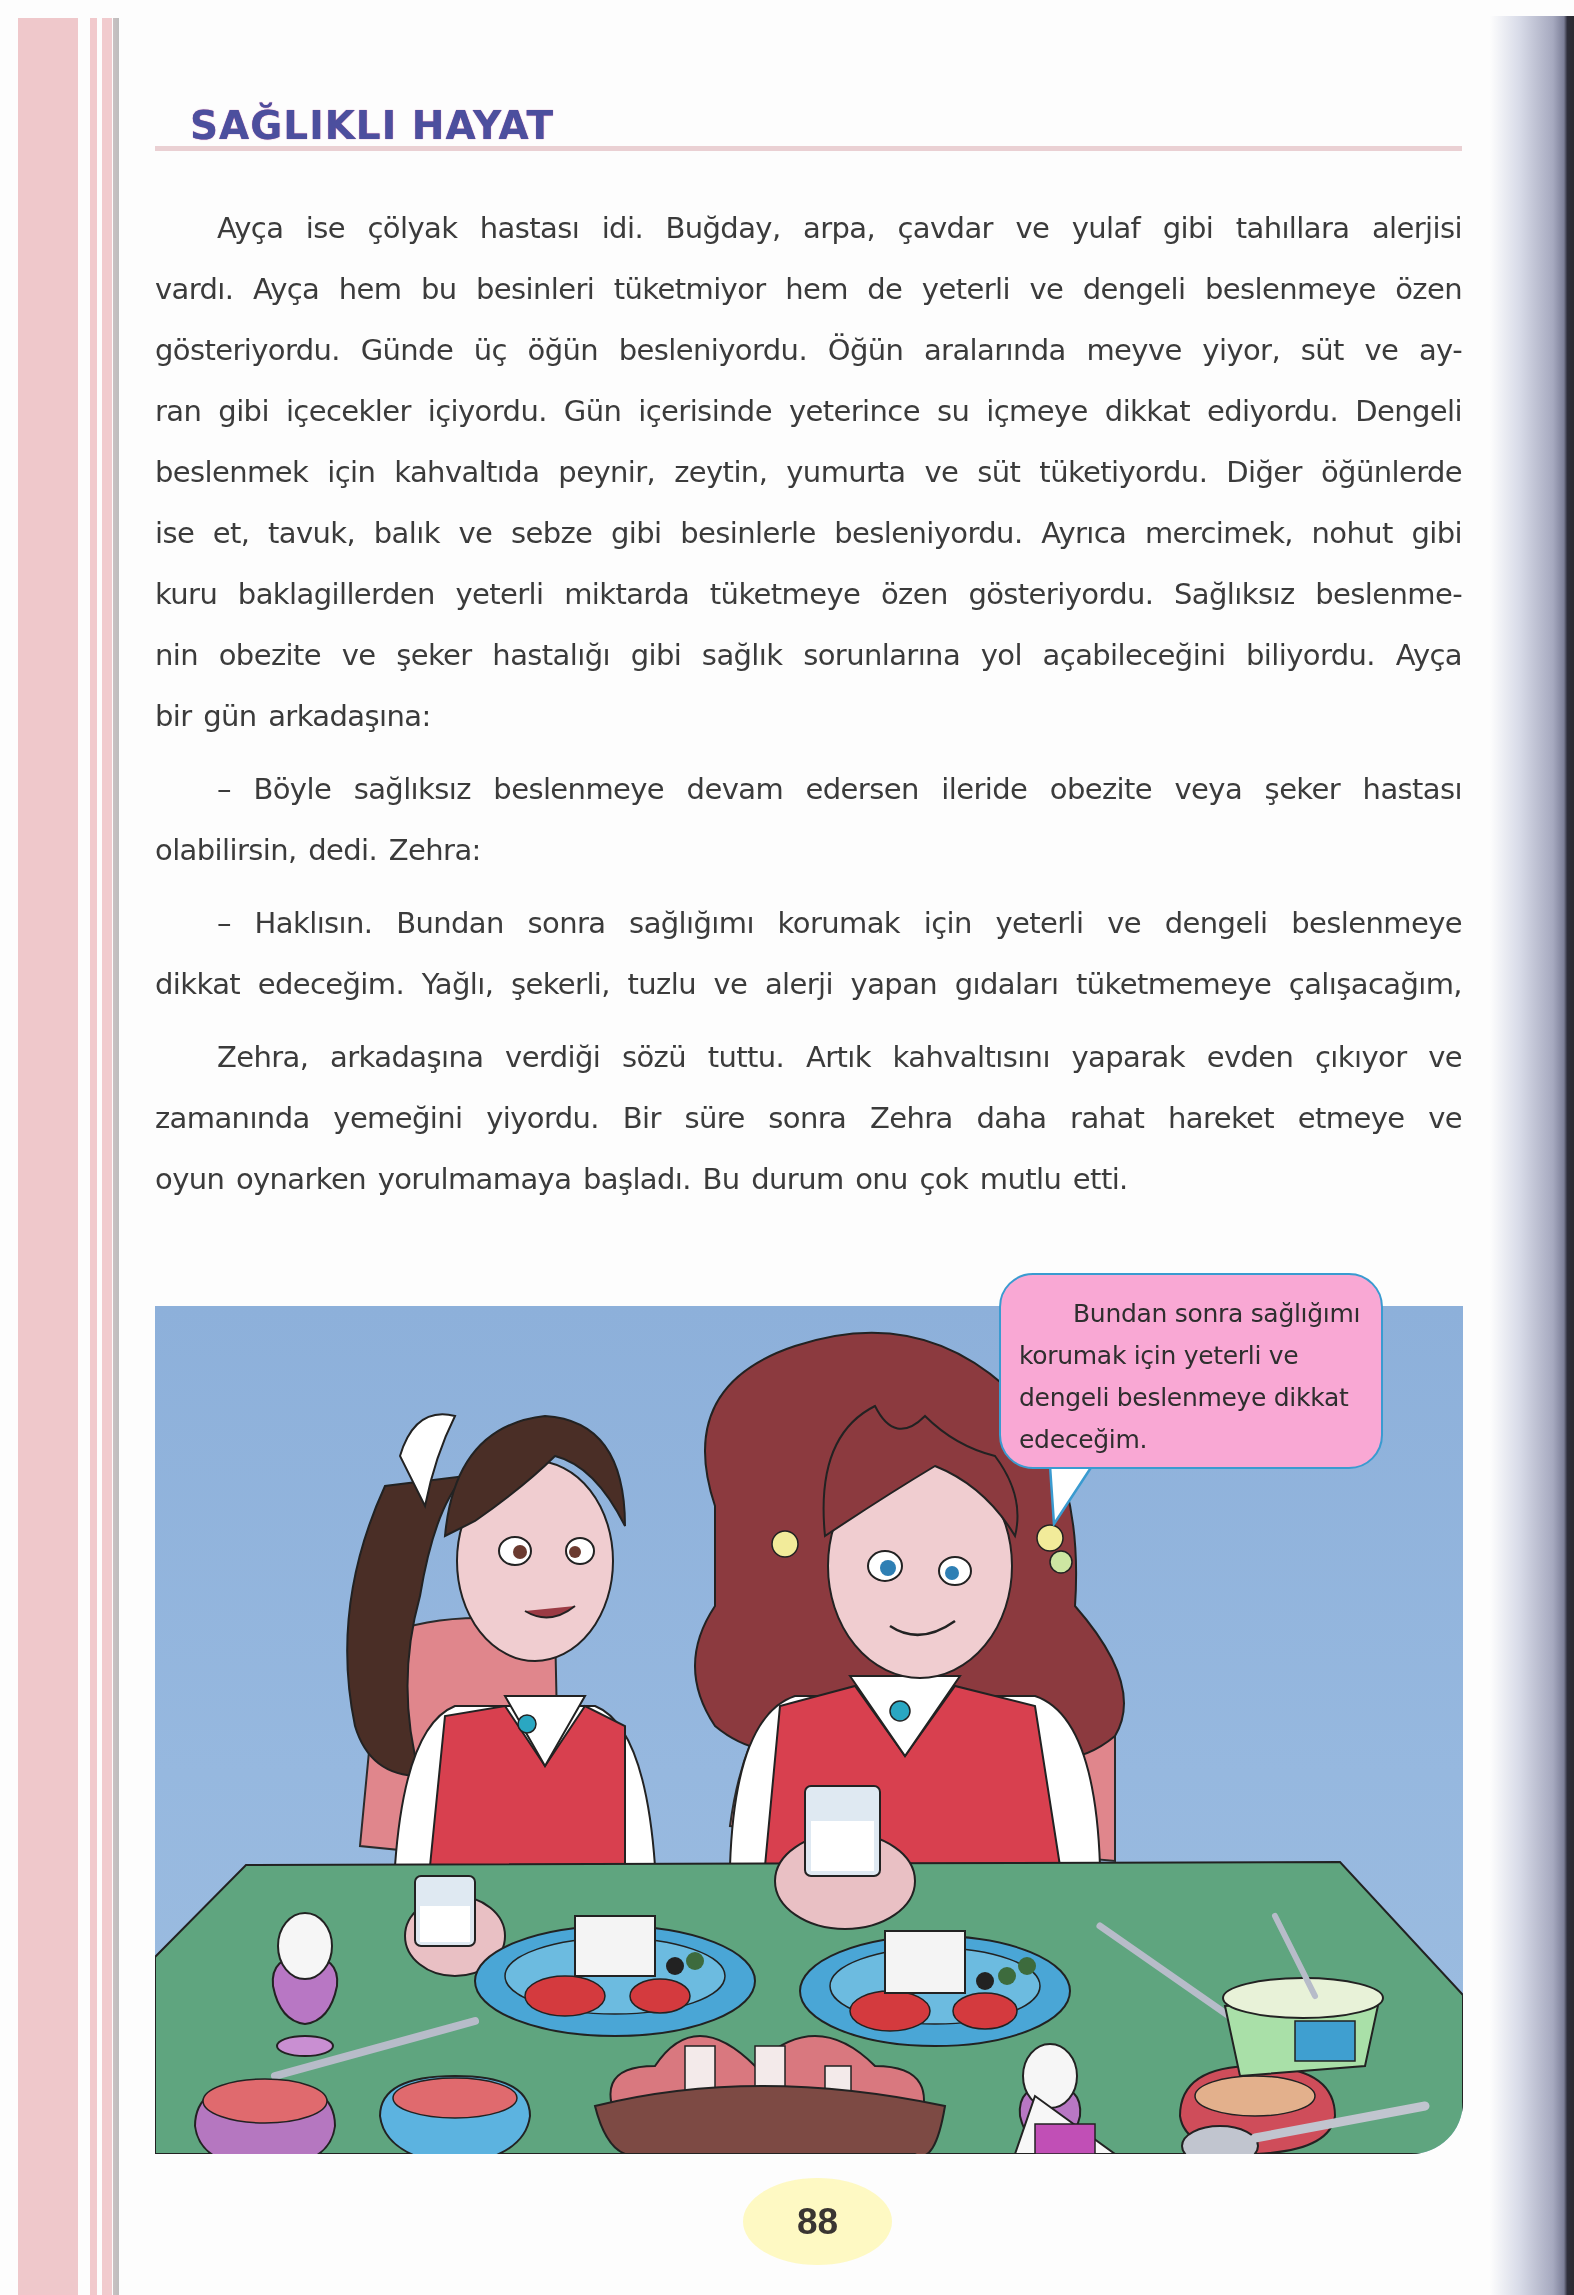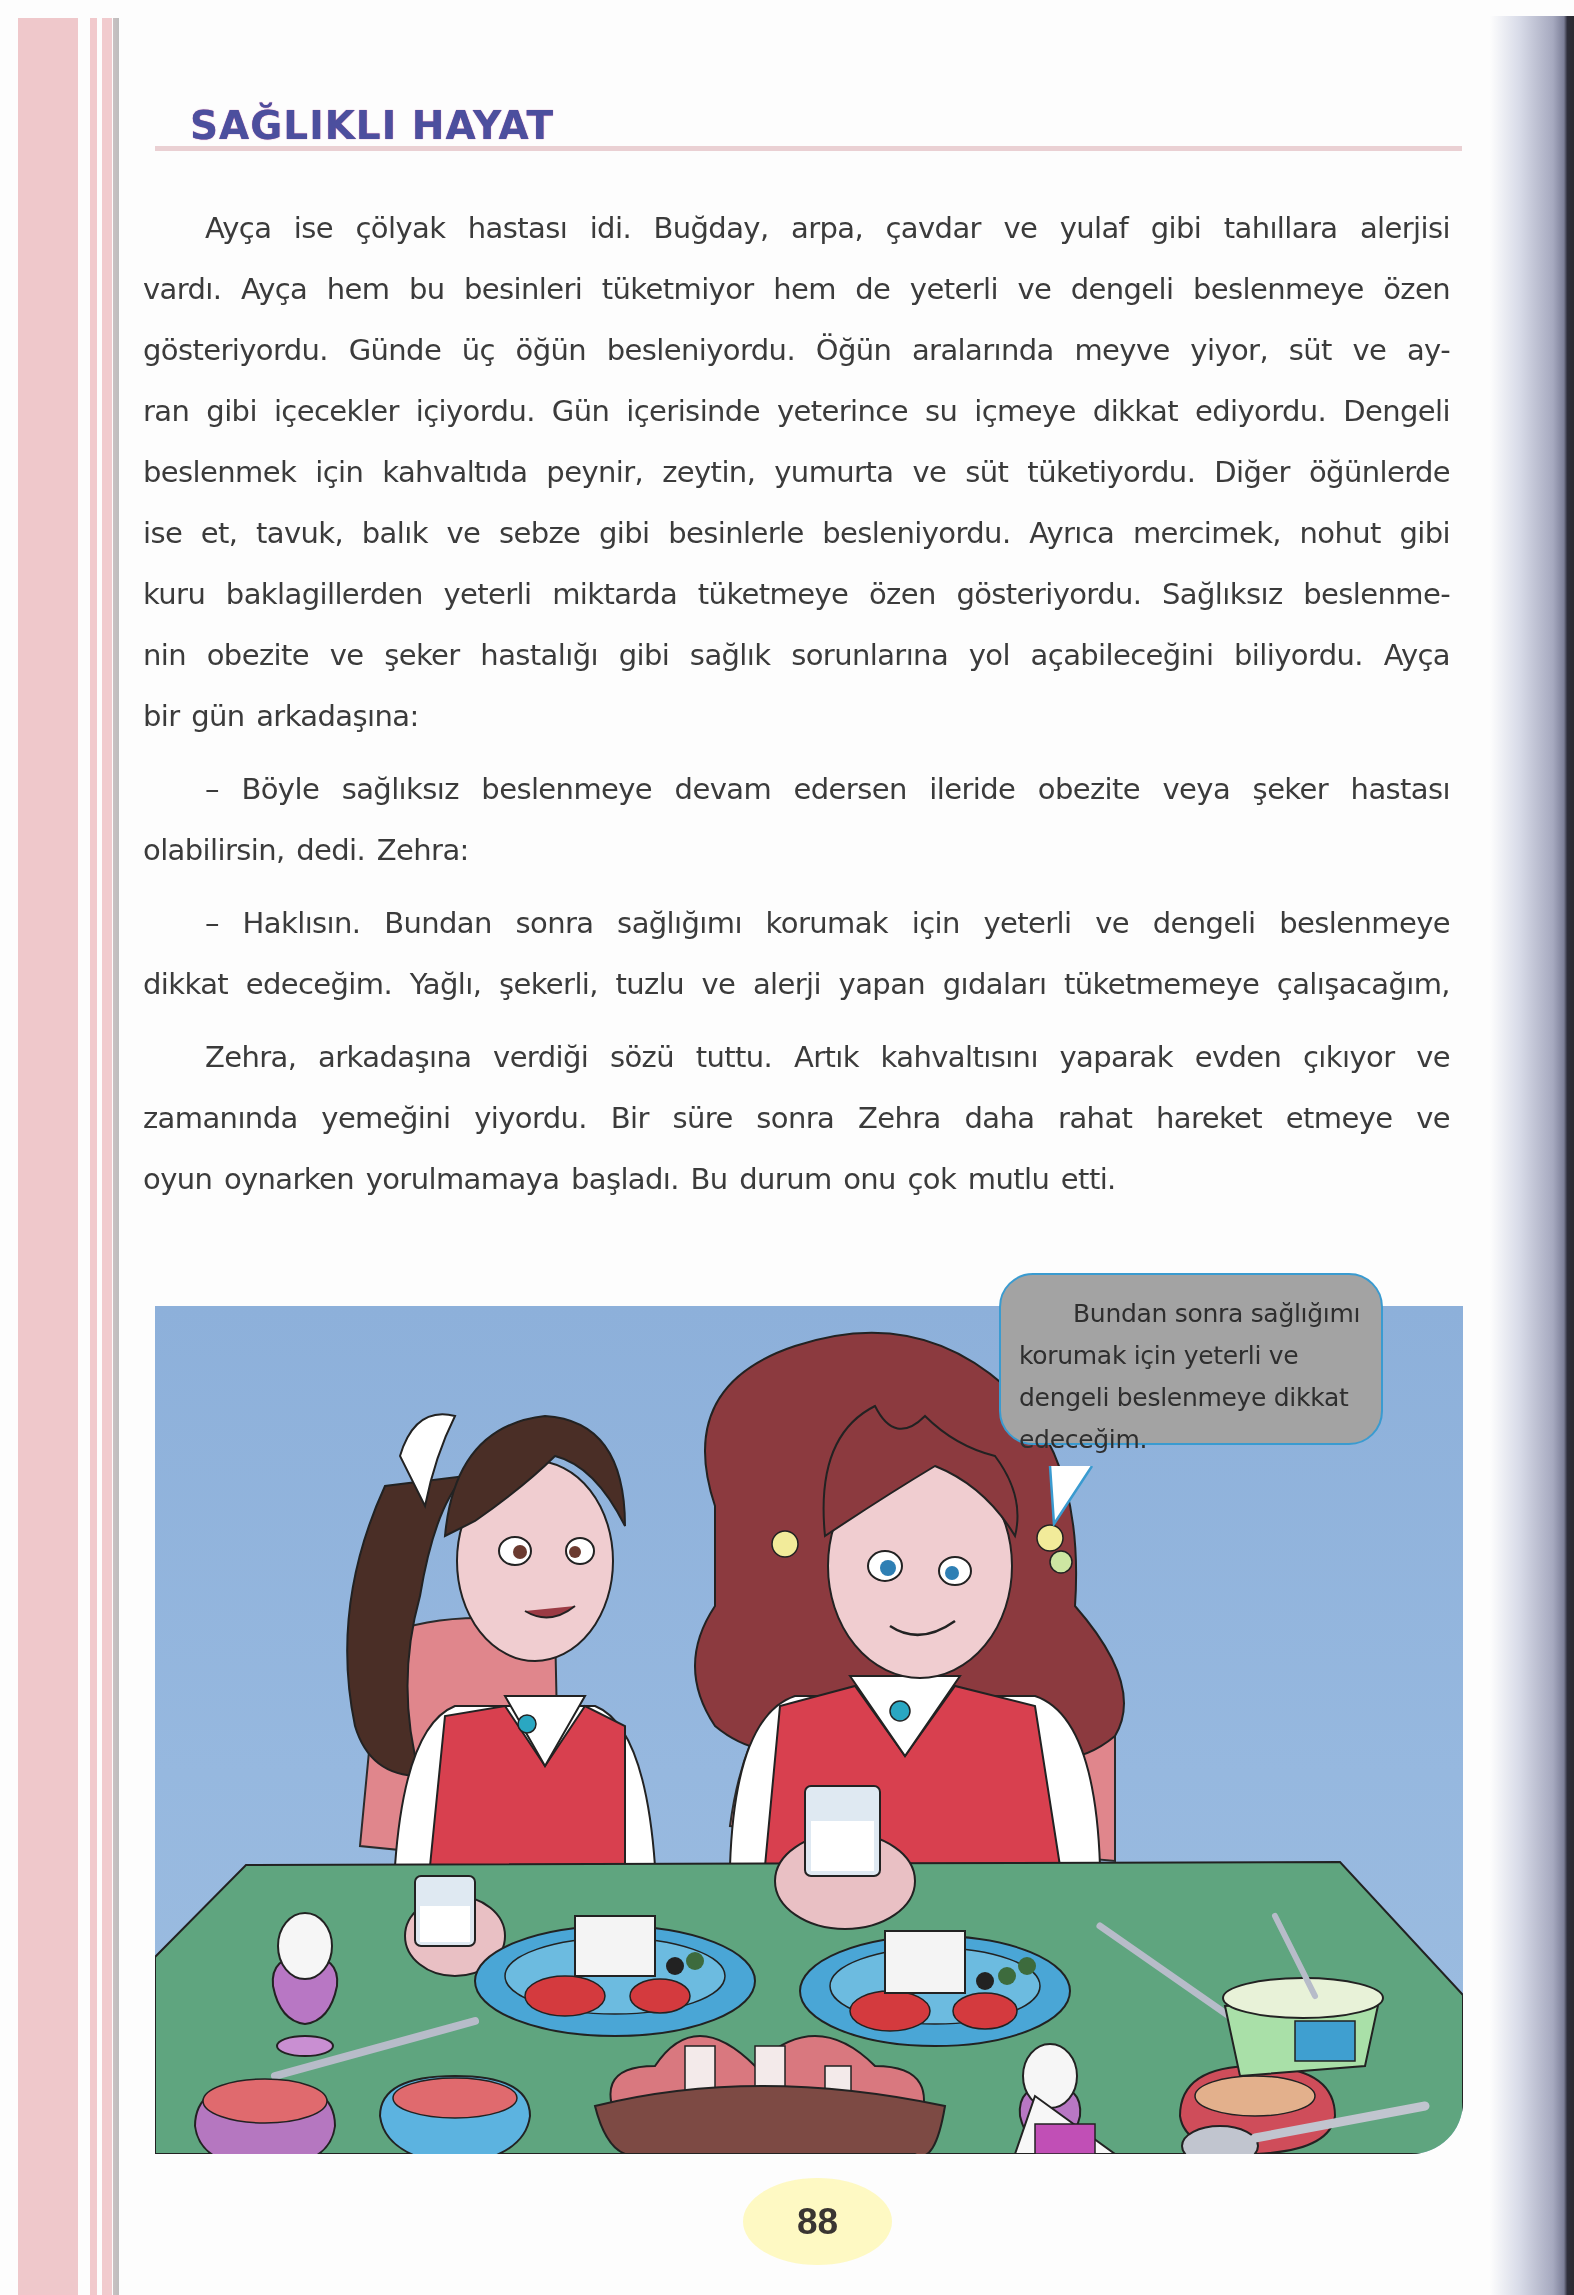--- a/index.html
+++ b/index.html
@@ -23,41 +23,41 @@
     font-family: "DejaVu Sans", sans-serif; font-weight: bold;
     font-size: 39px; letter-spacing: 1px; color: #4c4f9e; margin: 8px;
     line-height: 44px;
     text-shadow: 0 0 1px #b9428f;
   }
   .title-rule {
     position: absolute; left: 155px; top: 146px; width: 1307px; height: 5px;
     background: #ead0d3;
   }
   .body-text {
-    position: absolute; left: 143px; top: 198px; width: 1307px;
+    position: absolute; left: 155px; top: 198px; width: 1307px;
     font-family: "DejaVu Sans", sans-serif;
     font-size: 29px; line-height: 61px; color: #3b3b3b;
     letter-spacing: -0.6px; word-spacing: 3px;
   }
   .para { margin: 0 0 12px 0; text-indent: 62px; text-align: justify; text-align-last: left; }
   .para .line { display: block; text-align: justify; text-align-last: justify; white-space: nowrap; }
   .para .line.last { text-align-last: left; }
   .para .line.first { padding-left: 62px; }
   .para .line { text-indent: 0; }
 
   .illustration {
     position: absolute; left: 155px; top: 1306px; width: 1308px; height: 848px;
     border-bottom-right-radius: 52px; overflow: hidden;
     background: linear-gradient(180deg,#8db0da 0%, #96b8df 55%, #9dbde0 100%);
   }
   .illustration svg { position: absolute; left: 0; top: 0; }
 
   .speech-bubble {
-    position: absolute; left: 999px; top: 1273px; width: 384px; height: 172px;
-    background: #a3a3a3; border: 2.5px solid #3a9bd0; border-radius: 34px;
+    position: absolute; left: 999px; top: 1273px; width: 384px; height: 196px;
+    background: #f9a8d4; border: 2.5px solid #3a9bd0; border-radius: 34px;
     box-sizing: border-box; padding: 18px 14px 0 18px;
     font-family: "DejaVu Sans", sans-serif; font-size: 25px; line-height: 42px;
     color: #2e2e2e; letter-spacing: -0.3px;
   }
   .speech-bubble .bline { display: block; white-space: nowrap; }
   .speech-bubble .bline.first { padding-left: 54px; }
   .bubble-tail {
     position: absolute; left: 1040px; top: 1466px; width: 70px; height: 60px;
   }
 

